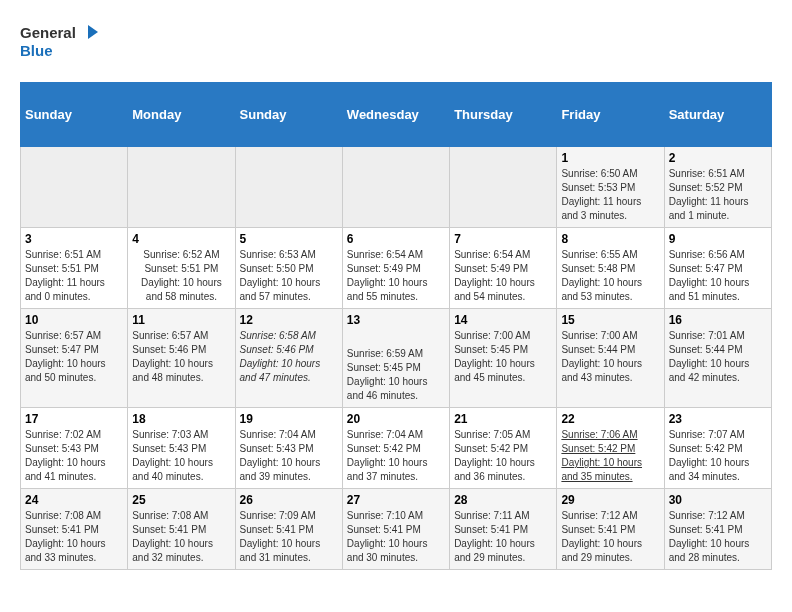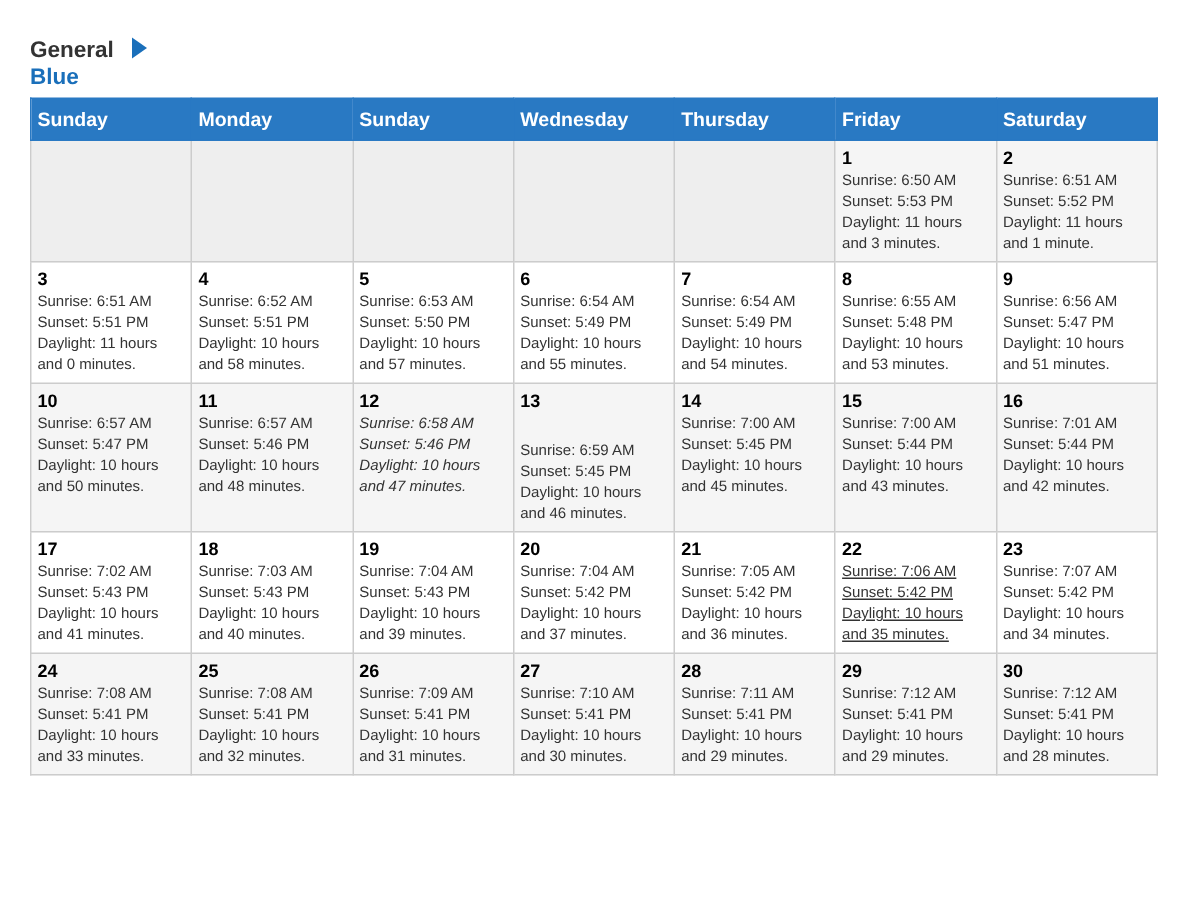--- a/index.html
+++ b/index.html
@@ -7,21 +7,21 @@
       font-family: Arial, sans-serif;
       background: #fff;
       width: 792px;
       min-height: 612px;
       padding: 20px;
     }
     .header-section {
       display: flex;
       align-items: flex-start;
       justify-content: space-between;
-      margin-bottom: 5px;
+      margin-bottom: 22px;
     }
     .title-section {
       text-align: right;
     }
     .main-title {
       font-size: 36px;
       font-weight: bold;
       color: #333;
     }
     .subtitle {
@@ -29,21 +29,21 @@
       color: #333;
     }
     .calendar-table {
       width: 100%;
       border-collapse: collapse;
       font-size: 11px;
     }
     .calendar-table thead tr th {
       background-color: #2979c3;
       color: #fff;
-      padding: 6px 4px;
+      padding: 24px 4px;
       text-align: left;
       border: 1px solid #2979c3;
       font-size: 13px;
     }
     .calendar-table tbody tr td {
       border: 1px solid #ccc;
       vertical-align: top;
       padding: 4px;
       min-height: 80px;
       height: 80px;
@@ -127,21 +127,21 @@
       </tr>
       <tr>
         <td>
           <span class="day-number">3</span>
           <div class="day-info" style="white-space: pre-line;">Sunrise: 6:51 AM
 Sunset: 5:51 PM
 Daylight: 11 hours and 0 minutes.</div>
         </td>
         <td>
           <span class="day-number">4</span>
-          <div class="day-info" style="white-space: pre-line;">Sunrise: 6:52 AM
+          <div class="day-info" style="white-space: pre-line; text-align: center;">Sunrise: 6:52 AM
 Sunset: 5:51 PM
 Daylight: 10 hours and 58 minutes.</div>
         </td>
         <td>
           <span class="day-number">5</span>
           <div class="day-info" style="white-space: pre-line;">Sunrise: 6:53 AM
 Sunset: 5:50 PM
 Daylight: 10 hours and 57 minutes.</div>
         </td>
         <td>

